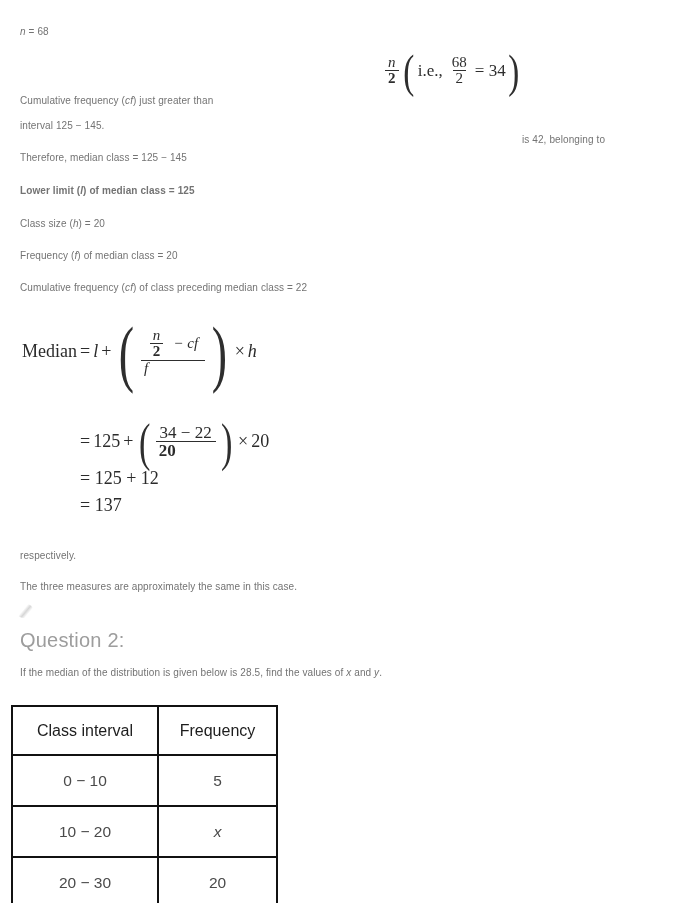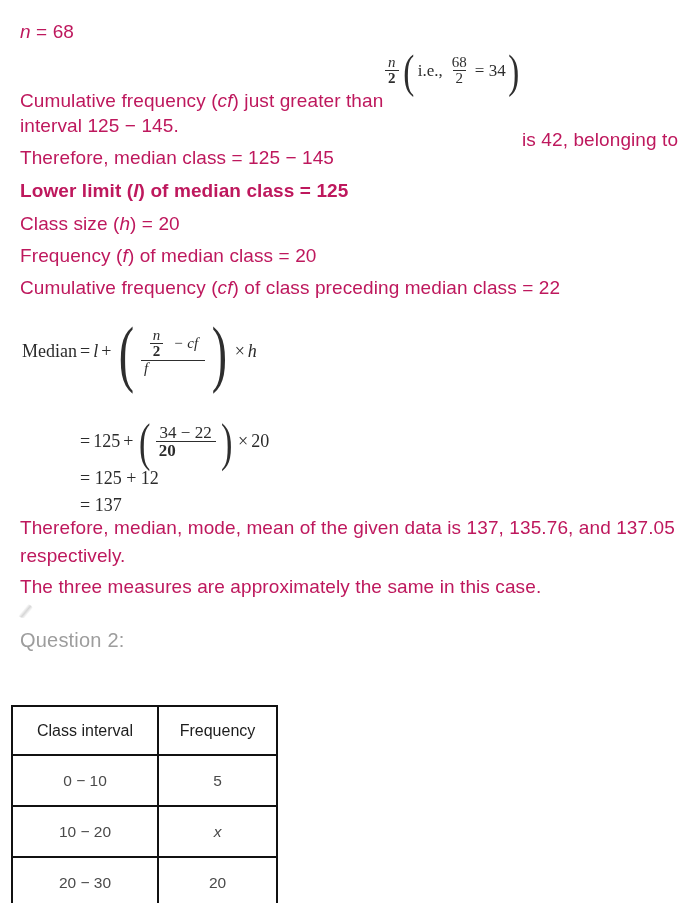--- a/index.html
+++ b/index.html
@@ -18,24 +18,24 @@
   }
   .page {
     position: absolute;
     left: 0; top: 0;
     width: 699px;
     height: 903px;
   }
   .line {
     position: absolute;
     left: 20px;
-    font-size: 19px;
+    font-size: 10px;
     line-height: 20px;
     letter-spacing: 0.1px;
-    color: #be185d;
+    color: #737373;
     white-space: nowrap;
   }
   i.v { font-style: italic; }
 
   
   .inline-math {
     position: absolute;
     font-family: "Liberation Serif", serif;
     color: #2e2e2e;
     display: flex;
@@ -235,28 +235,30 @@
 
     <div class="mrow" style="left:80px; top:468px;">
       <span>= 125 + 12</span>
     </div>
 
     <div class="mrow" style="left:80px; top:495px;">
       <span>= 137</span>
     </div>
   </div>
 
-  <div class="line" style="top:518px;">Therefore, median, mode, mean of the given data is 137, 135.76, and 137.05</div>
   <div class="line" style="top:546px;">respectively.</div>
   <div class="line" style="top:577px;">The three measures are approximately the same in this case.</div>
 
   <div class="smudge"></div>
 
   <div class="qheading" style="top:629px;">Question 2:</div>
 
+  <div class="line" style="top:663px;">
+    <span>If the median of the distribution is given below is 28.5, find the values of </span><i class="v">x</i><span> and </span><i class="v">y</i><span>.</span>
+  </div>
 
   <table class="data-table">
     <thead>
       <tr>
         <th class="col-a">Class interval</th>
         <th class="col-b">Frequency</th>
       </tr>
     </thead>
     <tbody>
       <tr>

